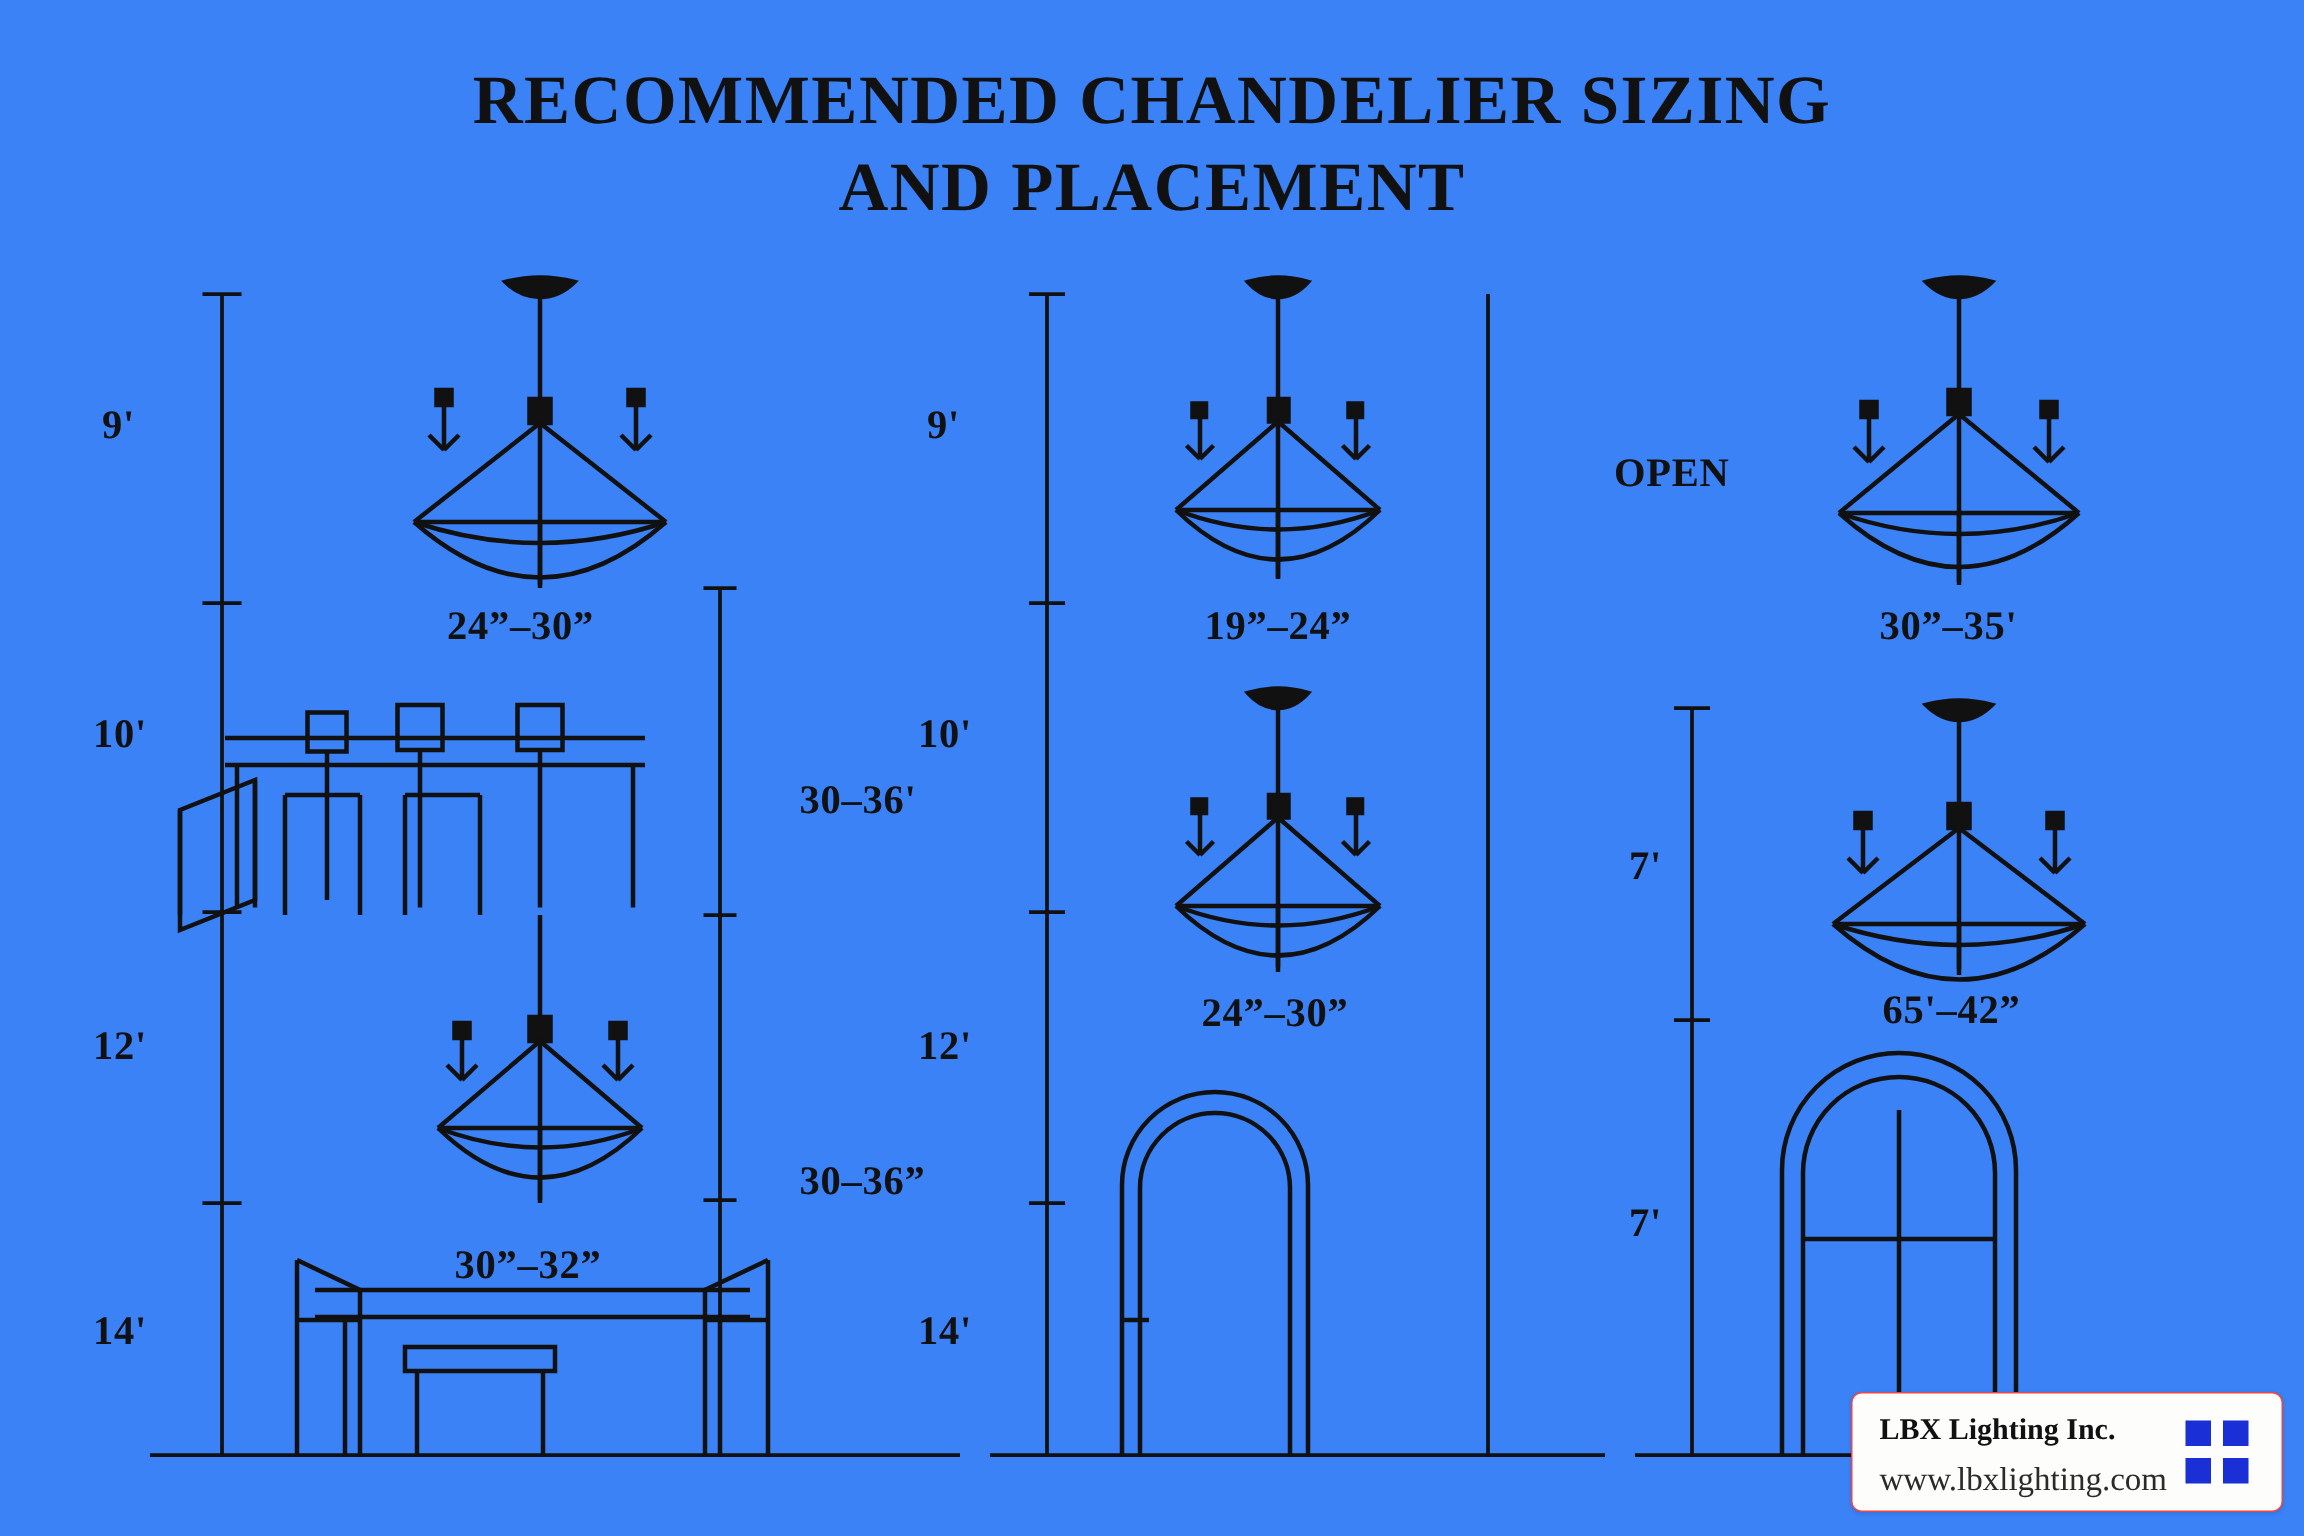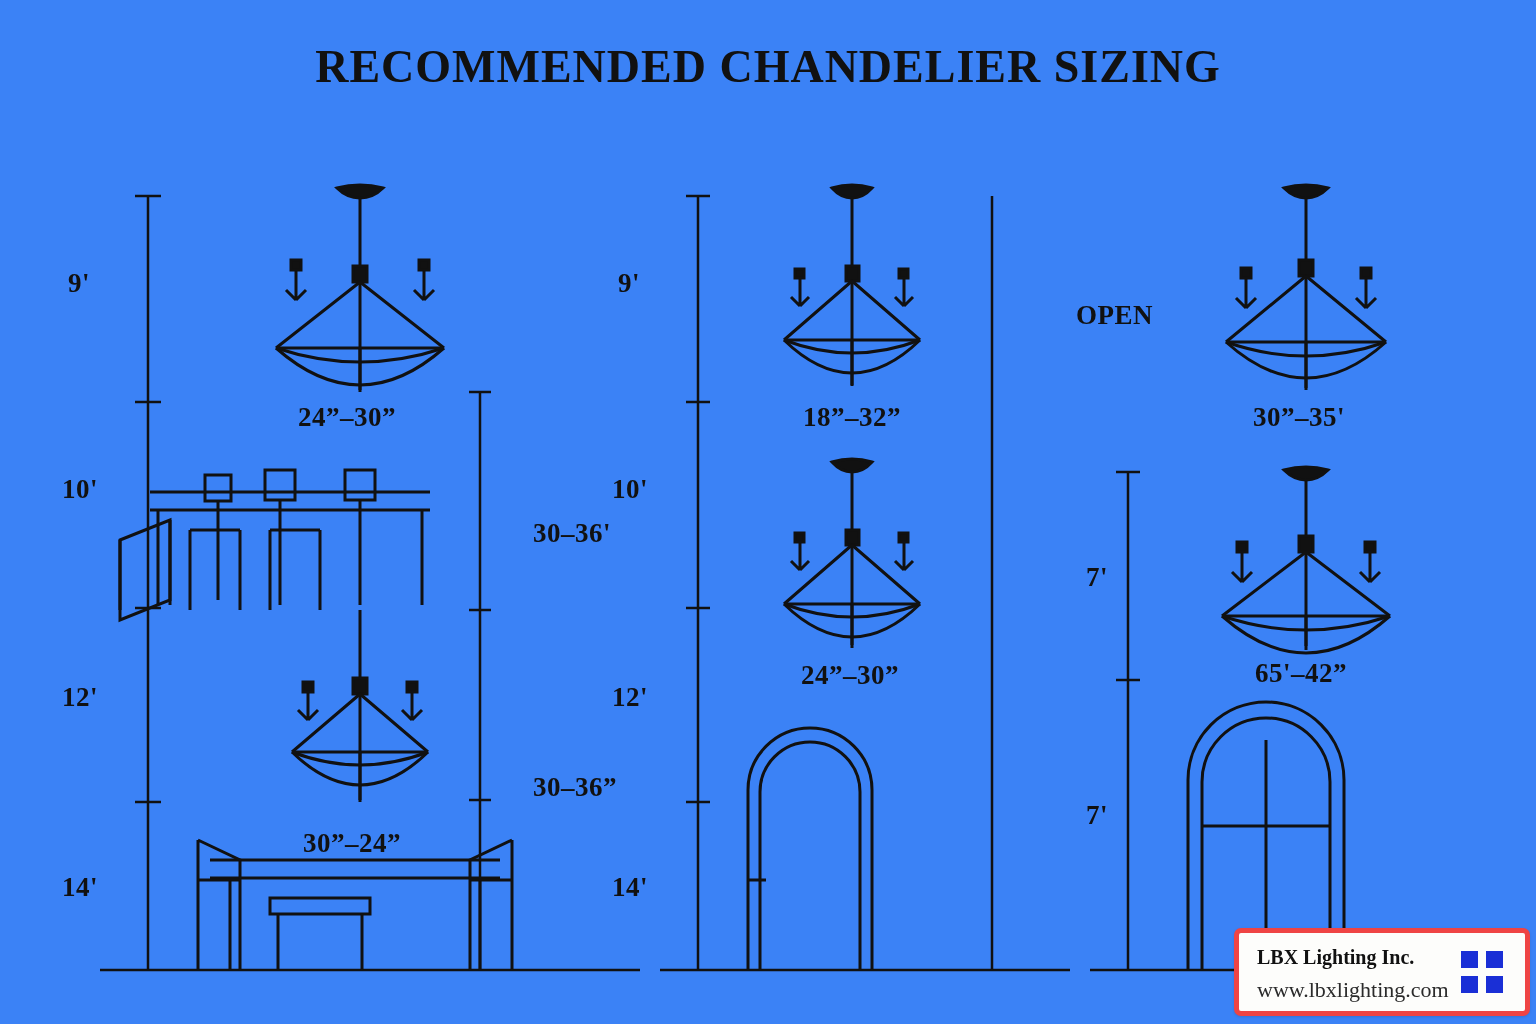--- a/index.html
+++ b/index.html
@@ -61,21 +61,21 @@
   .ln { stroke: #111; fill: none; }
 
   
   #logo-card {
     position: absolute;
     left: 1234px;
     top: 928px;
     width: 286px;
     height: 78px;
     background: #fdfdfb;
-    border: 5px solid #ef4444;
+    border: 1px solid #ef4444;
     border-radius: 7px;
     box-shadow: 0 1px 3px rgba(0,0,0,0.12);
   }
   #logo-card .brand {
     position: absolute;
     left: 18px;
     top: 13px;
     font-size: 20px;
     font-weight: bold;
     color: #111;
@@ -105,20 +105,21 @@
   #logo-card .sq.c { left: 0;  top: 25px; }
   #logo-card .sq.d { left: 25px; top: 25px; }
 </style>
 </head>
 <body>
 
 <div id="page">
 
   <div class="title">
     <span>RECOMMENDED CHANDELIER SIZING</span>
+    <span class="line2">AND PLACEMENT</span>
   </div>
 
   <div class="panel" id="panel-left">
 
     <svg width="560" height="800" viewBox="0 0 560 800">
 
       <g class="ln" stroke-width="2.5">
         <line x1="68" y1="16" x2="68" y2="790"></line>
         <line x1="55" y1="16" x2="81" y2="16"></line>
         <line x1="55" y1="222" x2="81" y2="222"></line>
@@ -207,21 +208,21 @@
       </g>
     </svg>
 
     <div class="scale-label" style="left:-12px; top:88px;">9'</div>
     <div class="scale-label" style="left:-18px; top:294px;">10'</div>
     <div class="scale-label" style="left:-18px; top:502px;">12'</div>
     <div class="scale-label" style="left:-18px; top:692px;">14'</div>
 
     <div class="dim-label" style="left:185px; top:222px;">24”–30”</div>
     <div class="dim-label" style="left:420px; top:338px;">30–36'</div>
-    <div class="dim-label" style="left:190px; top:648px;">30”–24”</div>
+    <div class="dim-label" style="left:190px; top:648px;">30”–32”</div>
     <div class="dim-label" style="left:420px; top:592px;text-align:center;">30–36”</div>
   </div>
 
   <div class="panel" id="panel-mid">
 
     <svg width="450" height="800" viewBox="0 0 450 800">
       <g class="ln" stroke-width="2.5">
         <line x1="78" y1="16" x2="78" y2="790"></line>
         <line x1="66" y1="16" x2="90" y2="16"></line>
         <line x1="66" y1="222" x2="90" y2="222"></line>
@@ -270,21 +271,21 @@
         <path d="M140 790 L140 612 A50 50 0 0 1 240 612 L240 790"></path>
         <line x1="128" y1="700" x2="146" y2="700"></line>
       </g>
     </svg>
 
     <div class="scale-label" style="left:-2px; top:88px;">9'</div>
     <div class="scale-label" style="left:-8px; top:294px;">10'</div>
     <div class="scale-label" style="left:-8px; top:502px;">12'</div>
     <div class="scale-label" style="left:-8px; top:692px;">14'</div>
 
-    <div class="dim-label" style="left:150px; top:222px;">18”–32”</div>
+    <div class="dim-label" style="left:150px; top:222px;">19”–24”</div>
     <div class="dim-label" style="left:148px; top:480px;">24”–30”</div>
   </div>
 
   <div class="panel" id="panel-right">
 
     <svg width="470" height="800" viewBox="0 0 470 800">
       <g class="ln" stroke-width="2.5">
         <line x1="78" y1="292" x2="78" y2="790"></line>
         <line x1="66" y1="292" x2="90" y2="292"></line>
         <line x1="66" y1="500" x2="90" y2="500"></line>

